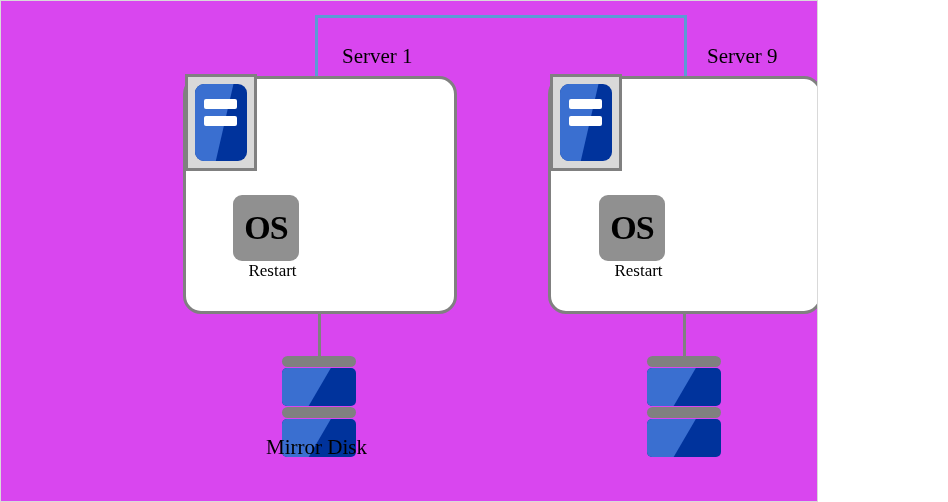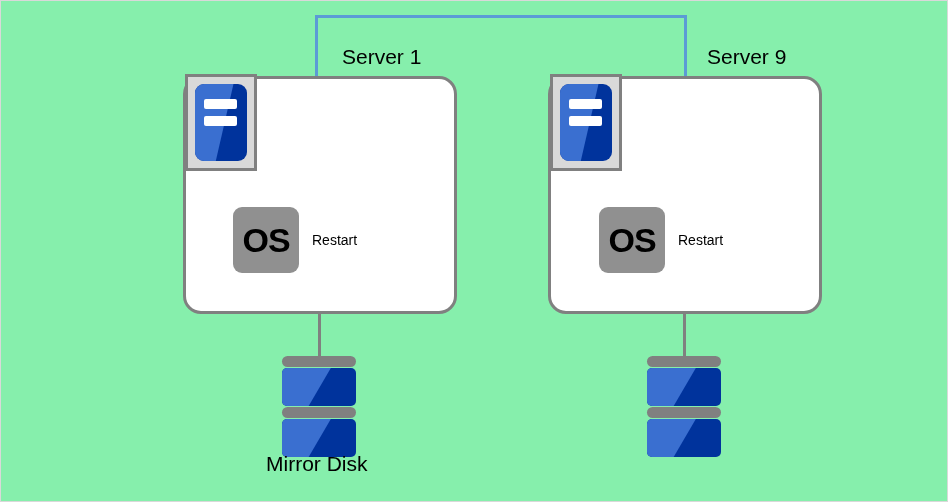--- a/index.html
+++ b/index.html
@@ -5,26 +5,27 @@
   html, body {
     margin: 0;
     padding: 0;
     background: #ffffff;
   }
   body {
     font-family: "Liberation Sans", sans-serif;
   }
   #canvas {
     position: relative;
-    width: 948px;
+    width: 818px;
     height: 502px;
-    background: #86efac;
+    background: #d946ef;
     box-sizing: border-box;
     border: 1px solid #d9d9d9;
     overflow: hidden;
+    font-family: Liberation Serif, serif;
   }
 
   
   .link-top {
     position: absolute;
     background: #5b9bd5;
   }
   .link-h {
     left: 314px;
     top: 14px;
@@ -106,43 +107,44 @@
     height: 13%;
     background: #ffffff;
     border-radius: 2px;
   }
   .machine-bar.b1 { top: 19%; }
   .machine-bar.b2 { top: 41%; }
 
   
   .os-row {
     position: absolute;
-    top: 206px;
+    top: 194px;
     display: flex;
     align-items: center;
+    flex-direction: column;
   }
   .os-row.s1 { left: 232px; }
   .os-row.s2 { left: 598px; }
   .os-badge {
     width: 66px;
     height: 66px;
     border-radius: 9px;
     background: #909090;
     display: flex;
     align-items: center;
     justify-content: center;
     font-size: 34px;
     font-weight: bold;
     color: #000000;
     letter-spacing: -1px;
     line-height: 1;
   }
   .restart-label {
     margin-left: 13px;
-    font-size: 14px;
+    font-size: 17px;
     color: #000000;
     white-space: nowrap;
   }
 
   
   .disk-stem {
     position: absolute;
     width: 3px;
     background: #808080;
     top: 313px;
@@ -177,21 +179,21 @@
   .disk-body::before {
     content: "";
     position: absolute;
     left: 0; top: 0;
     width: 100%; height: 100%;
     background: #3a6fd0;
     clip-path: polygon(0 0, 66% 0, 36% 100%, 0 100%);
   }
   .disk-caption {
     position: absolute;
-    top: 452px;
+    top: 436px;
     font-size: 21px;
     color: #000000;
     white-space: nowrap;
     line-height: 1;
   }
   .disk-caption.s1 { left: 265px; }
 </style>
 </head>
 <body>
 

